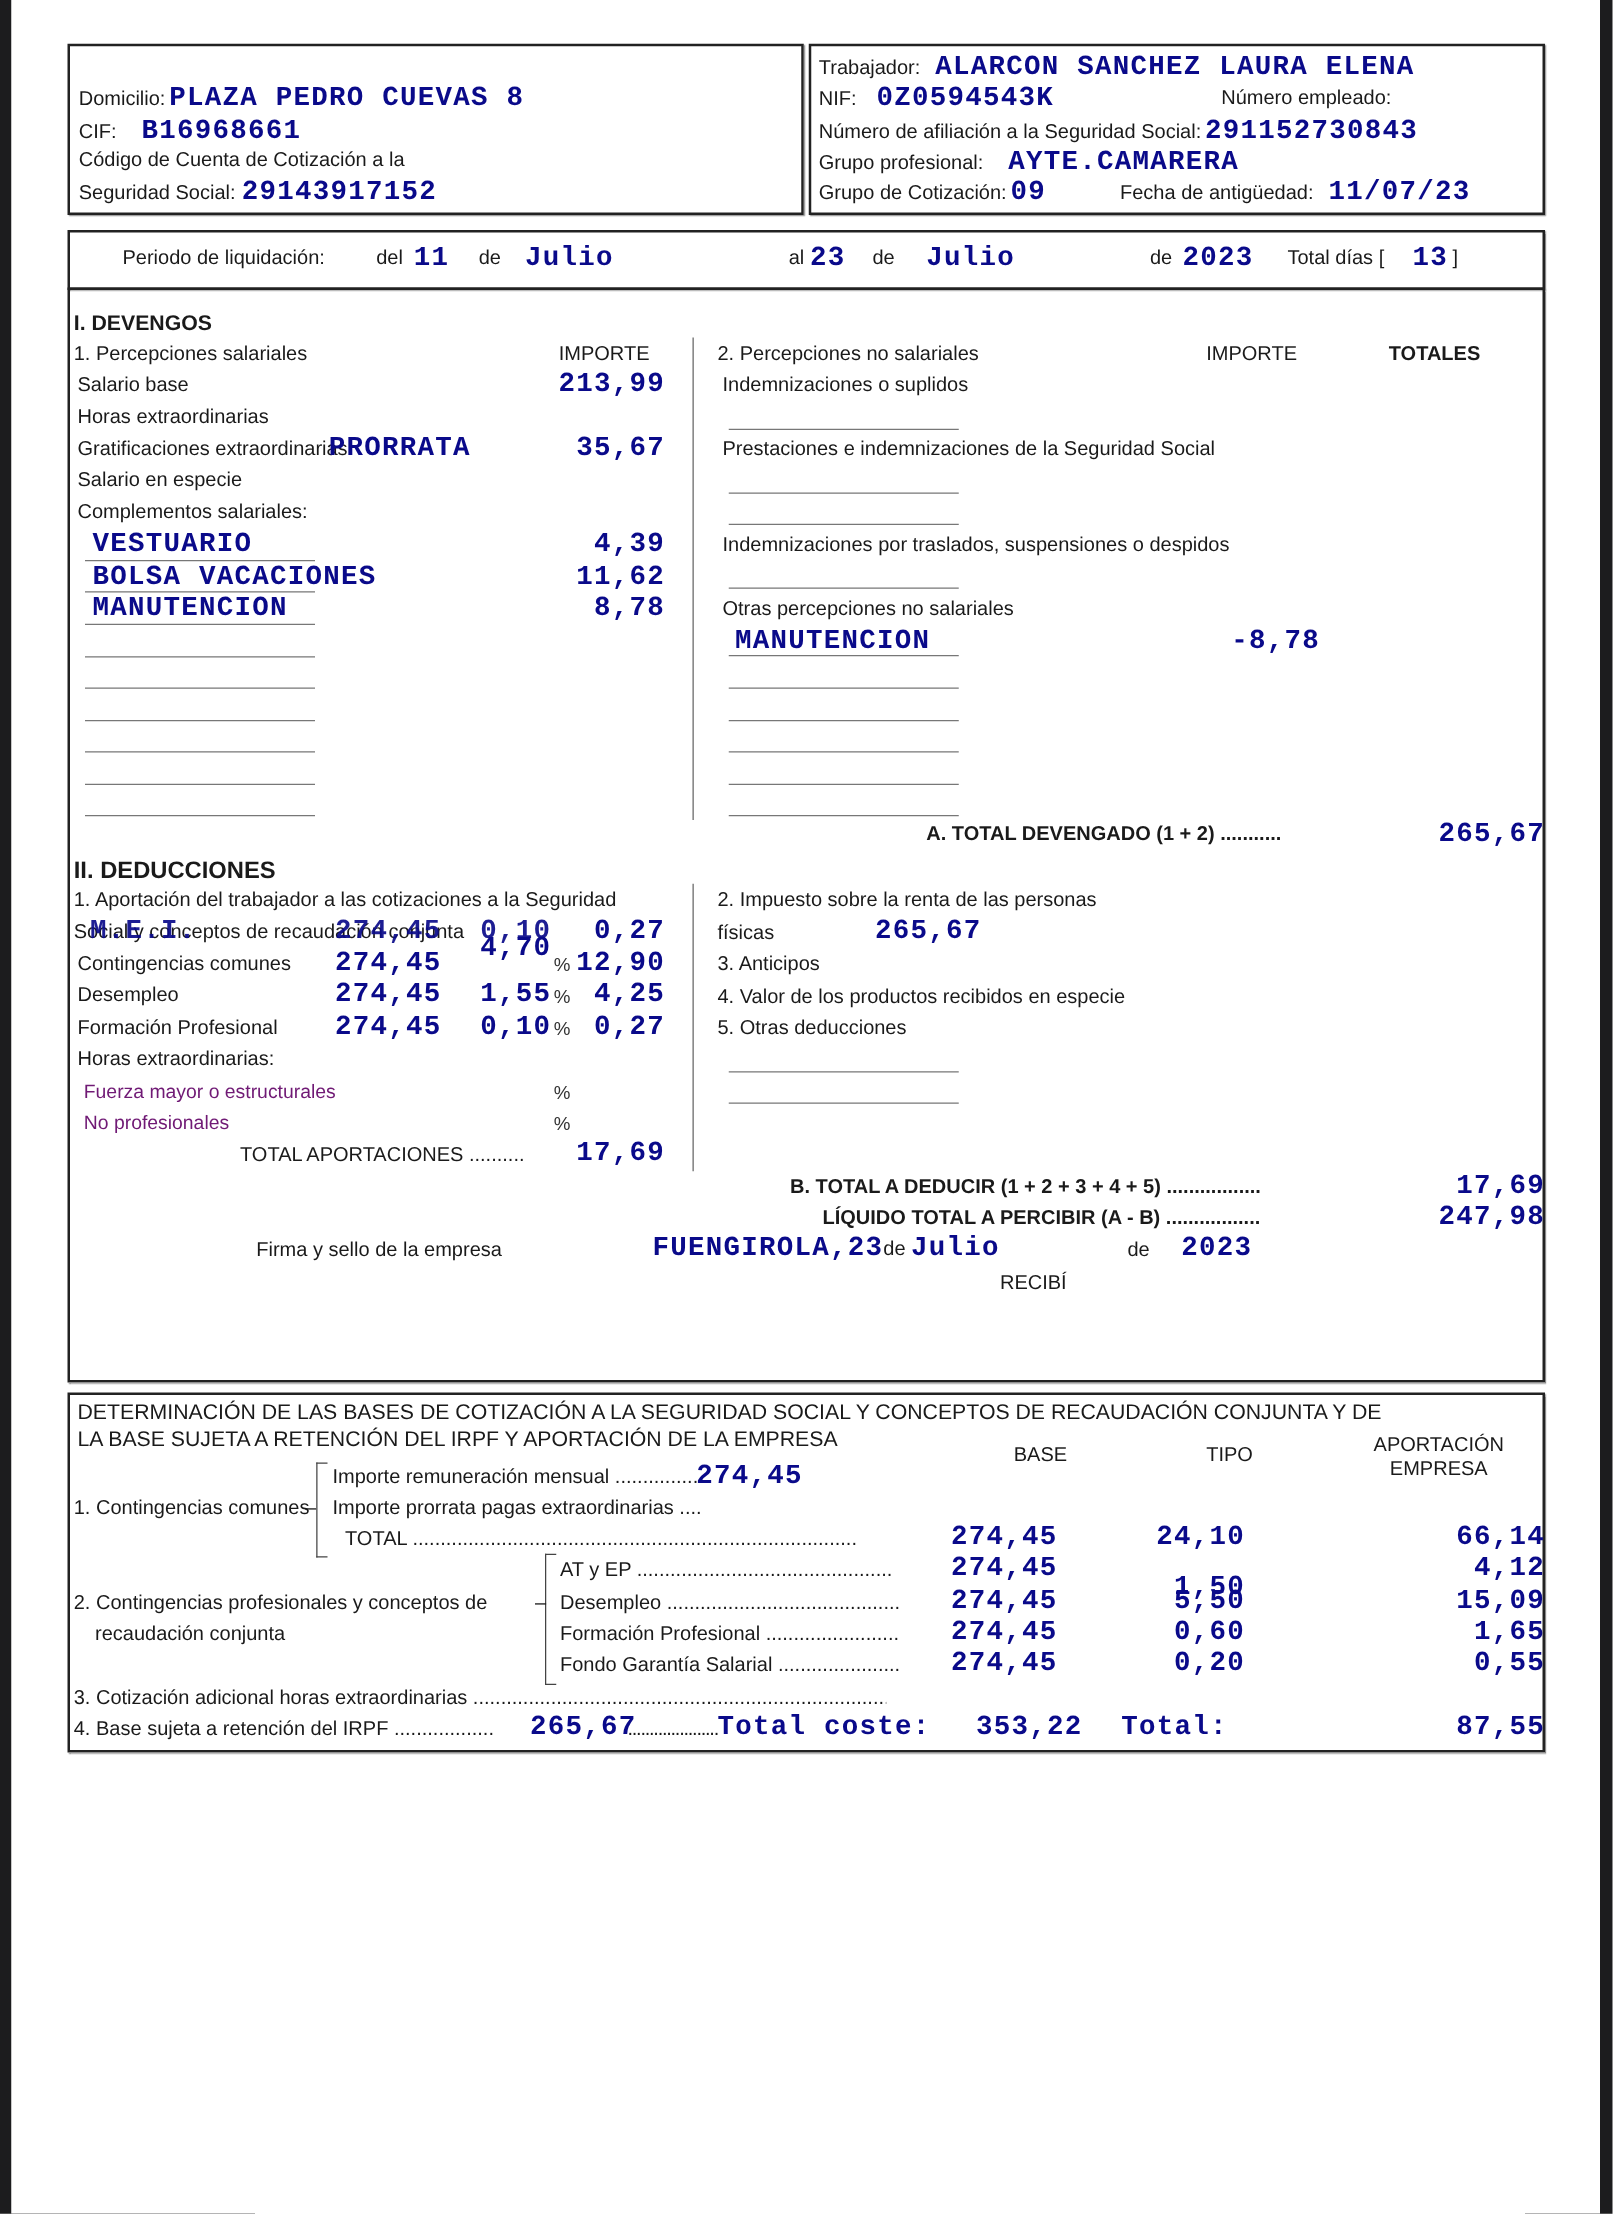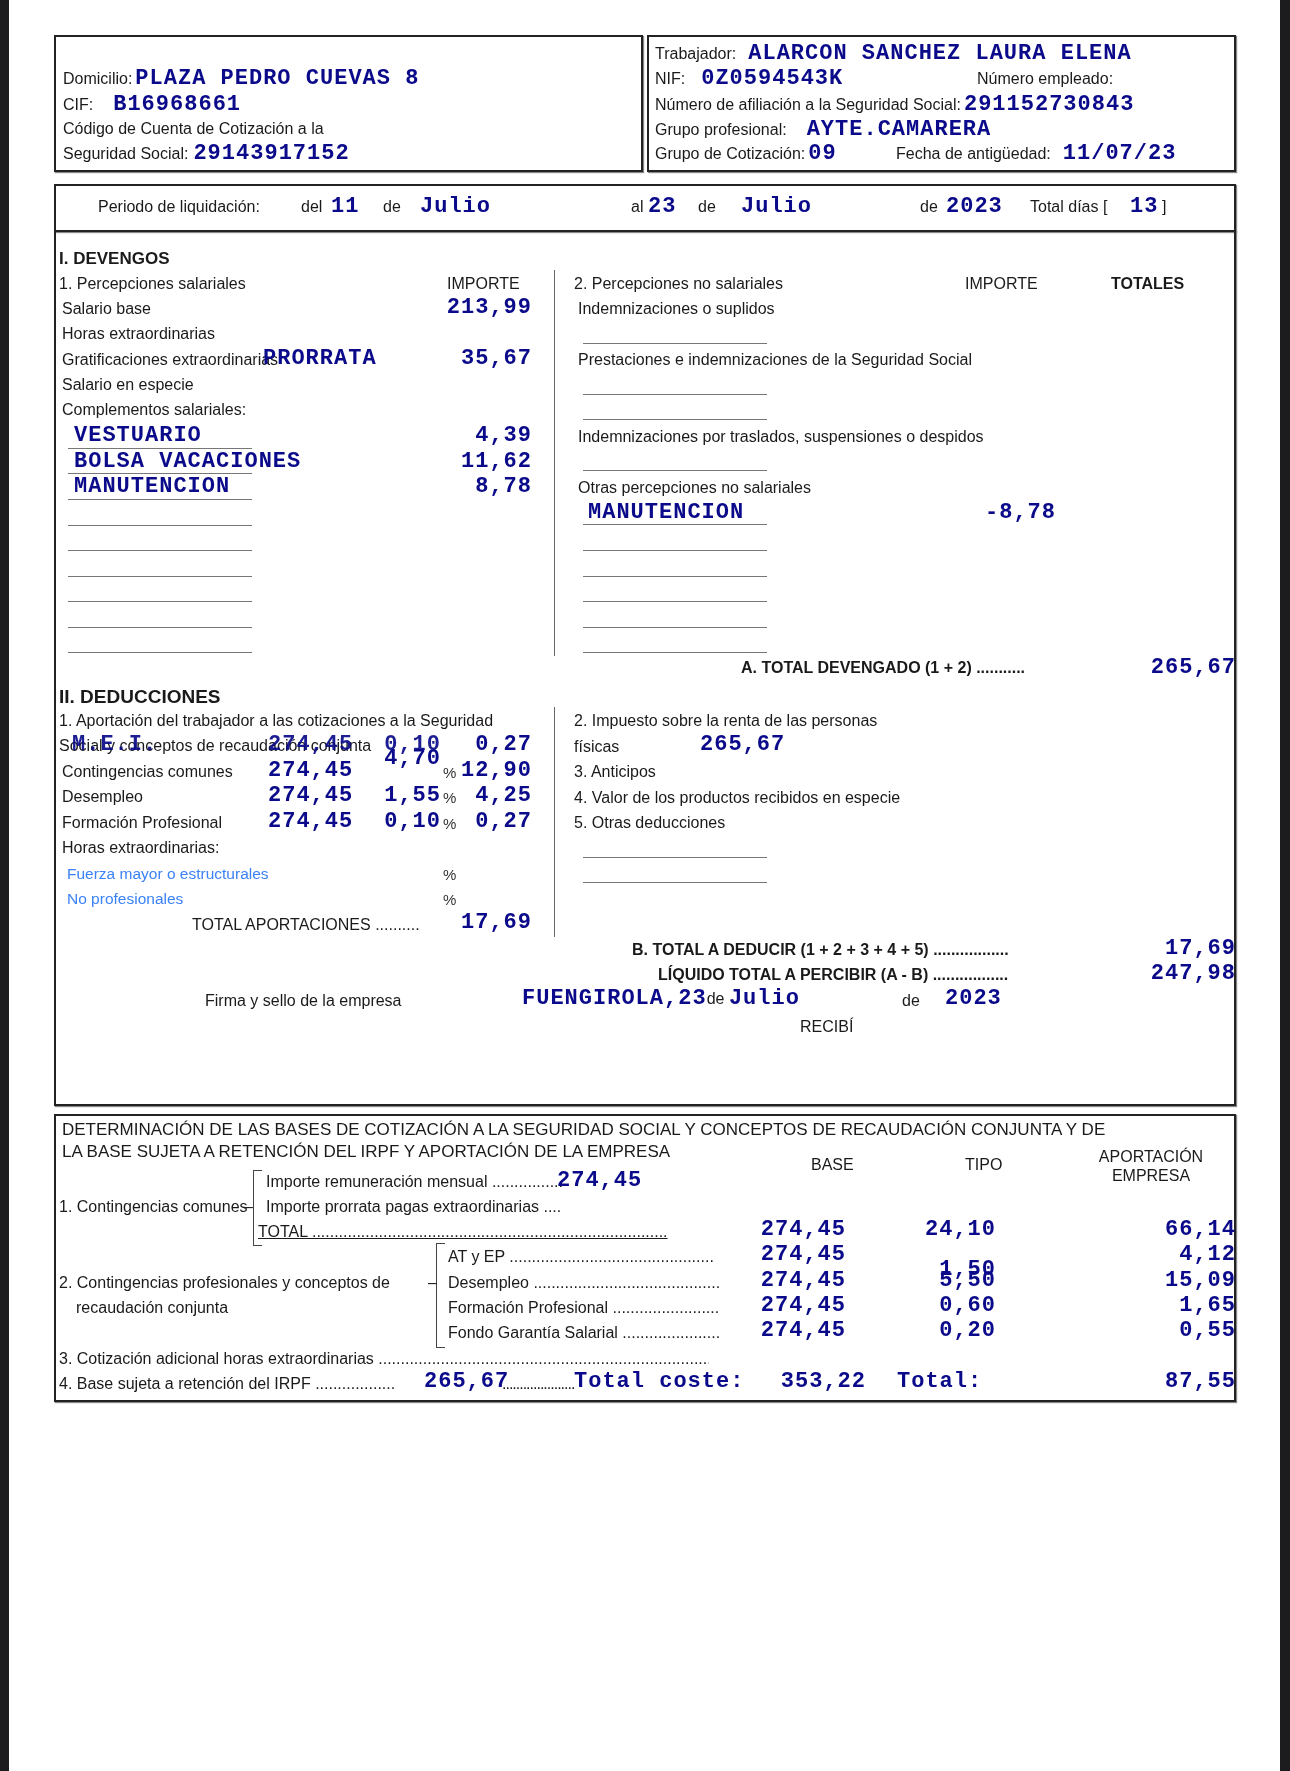--- a/index.html
+++ b/index.html
@@ -1,21 +1,21 @@
 <!DOCTYPE html>
 <html><head>
 <meta charset="utf-8">
 <style>
   html, body { margin:0; padding:0; }
   body { width:1290px; height:1771px; background:#1c1c1e; position:relative; overflow:hidden;
          font-family:"Liberation Sans", sans-serif; color:#111; }
   .page { position:absolute; left:9px; top:0; width:1271px; height:1771px; background:#fff; }
   .abs { position:absolute; white-space:nowrap; }
   .lbl { font-family:"Liberation Sans", sans-serif; font-size:16px; color:#1a1a1a; }
-  .lbl-sm { font-family:"Liberation Sans", sans-serif; font-size:15.5px; color:#3b82f6; }
+  .lbl-sm { font-family:"Liberation Sans", sans-serif; font-size:15.5px; color:#701a75; }
   .val { font-family:"Liberation Mono", "DejaVu Sans Mono", monospace; font-weight:bold; color:#0a0a8a; font-size:22px; letter-spacing:1px; }
   .bold { font-weight:bold; }
   .box { position:absolute; border:2px solid #222; box-sizing:border-box; box-shadow:1px 1px 1px #888; }
   .uline { position:absolute; height:0; border-top:1.5px solid #777; width:184px; }
   .vline { position:absolute; width:0; border-left:1.5px solid #666; }
   .r { text-align:right; }
   .pct { font-family:"Liberation Sans", sans-serif; font-size:15px; color:#333; }
   .bracket { position:absolute; border-left:1.5px solid #444; border-top:1.5px solid #444; border-bottom:1.5px solid #444; width:8px; }
 </style>
 </head>
@@ -187,21 +187,21 @@
     <div class="abs lbl" style="left:909px; top:40px;">TIPO</div>
     <div class="abs lbl" style="left:1035px; top:32px; width:120px; text-align:center;">APORTACIÓN</div>
     <div class="abs lbl" style="left:1035px; top:51px; width:120px; text-align:center;">EMPRESA</div>
 
     <div class="bracket" style="left:197px; top:54px; height:74px;"></div>
     <div class="abs lbl" style="left:3px; top:82px;">1. Contingencias comunes</div>
     <div class="abs lbl" style="left:188px; top:82px;">–</div>
     <div class="abs lbl" style="left:210px; top:57px;">Importe remuneración mensual ................</div>
     <div class="abs val" style="left:501px; top:52px;">274,45</div>
     <div class="abs lbl" style="left:210px; top:82px;">Importe prorrata pagas extraordinarias ....</div>
-    <div class="abs lbl" style="left:202px; top:107px;text-decoration:underline;">TOTAL ................................................................................</div>
+    <div class="abs lbl" style="left:220px; top:107px;">TOTAL ................................................................................</div>
     <div class="abs val r" style="left:660px; width:130px; top:101px;">274,45</div>
     <div class="abs val r" style="left:840px; width:100px; top:101px;">24,10</div>
     <div class="abs val r" style="left:1030px; width:150px; top:101px;">66,14</div>
 
     <div class="bracket" style="left:380px; top:127px; height:103px;"></div>
     <div class="abs lbl" style="left:3px; top:158px;">2. Contingencias profesionales y conceptos de</div>
     <div class="abs lbl" style="left:372px; top:158px;">–</div>
     <div class="abs lbl" style="left:20px; top:183px;">recaudación conjunta</div>
 
     <div class="abs lbl" style="left:392px; top:132px;">AT y EP ..............................................</div>

